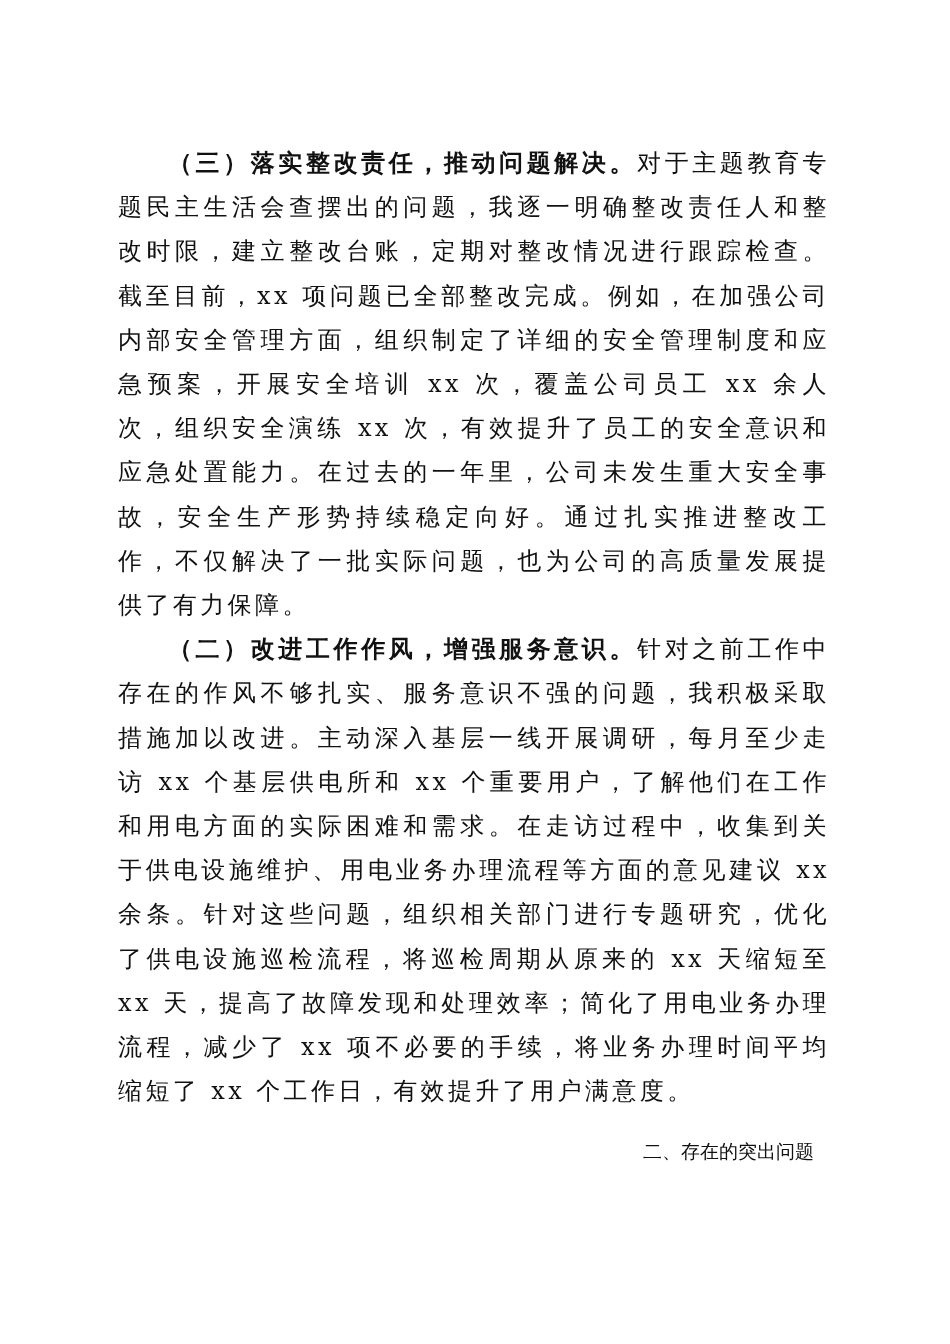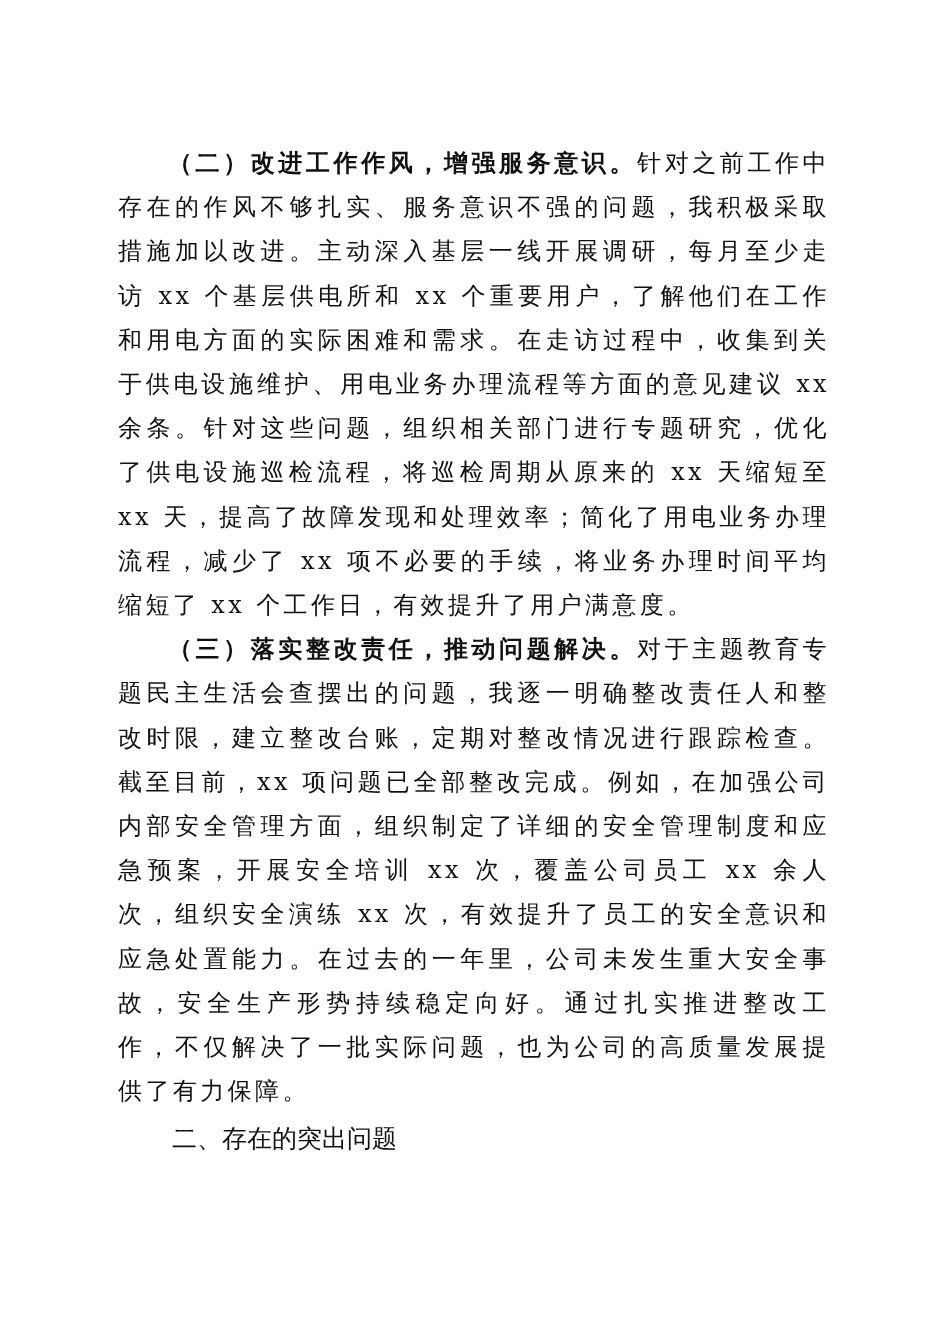--- a/index.html
+++ b/index.html
@@ -27,34 +27,35 @@
       line-height: 44.2px;
       letter-spacing: 3.4px;
       text-align: justify;
       text-indent: 50px;
       word-break: break-all;
     }
     .para .lead {
       font-weight: bold;
     }
     .heading {
-      margin: 4px;
+      margin: 16px;
       font-family: "DejaVu Sans", "Liberation Sans", sans-serif;
-      font-size: 25px;
+      font-size: 19px;
       line-height: 44.2px;
       letter-spacing: 0px;
       text-indent: 50px;
       font-weight: normal;
+      text-align: right;
     }
   </style>
 </head>
 <body>
 
 <div class="page">
 
+  <p class="para"><span class="lead">（三）落实整改责任，推动问题解决。</span><span>对于主题教育专题民主生活会查摆出的问题，我逐一明确整改责任人和整改时限，建立整改台账，定期对整改情况进行跟踪检查。截至目前，xx 项问题已全部整改完成。例如，在加强公司内部安全管理方面，组织制定了详细的安全管理制度和应急预案，开展安全培训 xx 次，覆盖公司员工 xx 余人次，组织安全演练 xx 次，有效提升了员工的安全意识和应急处置能力。在过去的一年里，公司未发生重大安全事故，安全生产形势持续稳定向好。通过扎实推进整改工作，不仅解决了一批实际问题，也为公司的高质量发展提供了有力保障。</span></p>
+
   <p class="para"><span class="lead">（二）改进工作作风，增强服务意识。</span><span>针对之前工作中存在的作风不够扎实、服务意识不强的问题，我积极采取措施加以改进。主动深入基层一线开展调研，每月至少走访 xx 个基层供电所和 xx 个重要用户，了解他们在工作和用电方面的实际困难和需求。在走访过程中，收集到关于供电设施维护、用电业务办理流程等方面的意见建议 xx 余条。针对这些问题，组织相关部门进行专题研究，优化了供电设施巡检流程，将巡检周期从原来的 xx 天缩短至 xx 天，提高了故障发现和处理效率；简化了用电业务办理流程，减少了 xx 项不必要的手续，将业务办理时间平均缩短了 xx 个工作日，有效提升了用户满意度。</span></p>
-
-  <p class="para"><span class="lead">（三）落实整改责任，推动问题解决。</span><span>对于主题教育专题民主生活会查摆出的问题，我逐一明确整改责任人和整改时限，建立整改台账，定期对整改情况进行跟踪检查。截至目前，xx 项问题已全部整改完成。例如，在加强公司内部安全管理方面，组织制定了详细的安全管理制度和应急预案，开展安全培训 xx 次，覆盖公司员工 xx 余人次，组织安全演练 xx 次，有效提升了员工的安全意识和应急处置能力。在过去的一年里，公司未发生重大安全事故，安全生产形势持续稳定向好。通过扎实推进整改工作，不仅解决了一批实际问题，也为公司的高质量发展提供了有力保障。</span></p>
 
   <h2 class="heading">二、存在的突出问题</h2>
 
 
 </div>
 
 </body></html>

